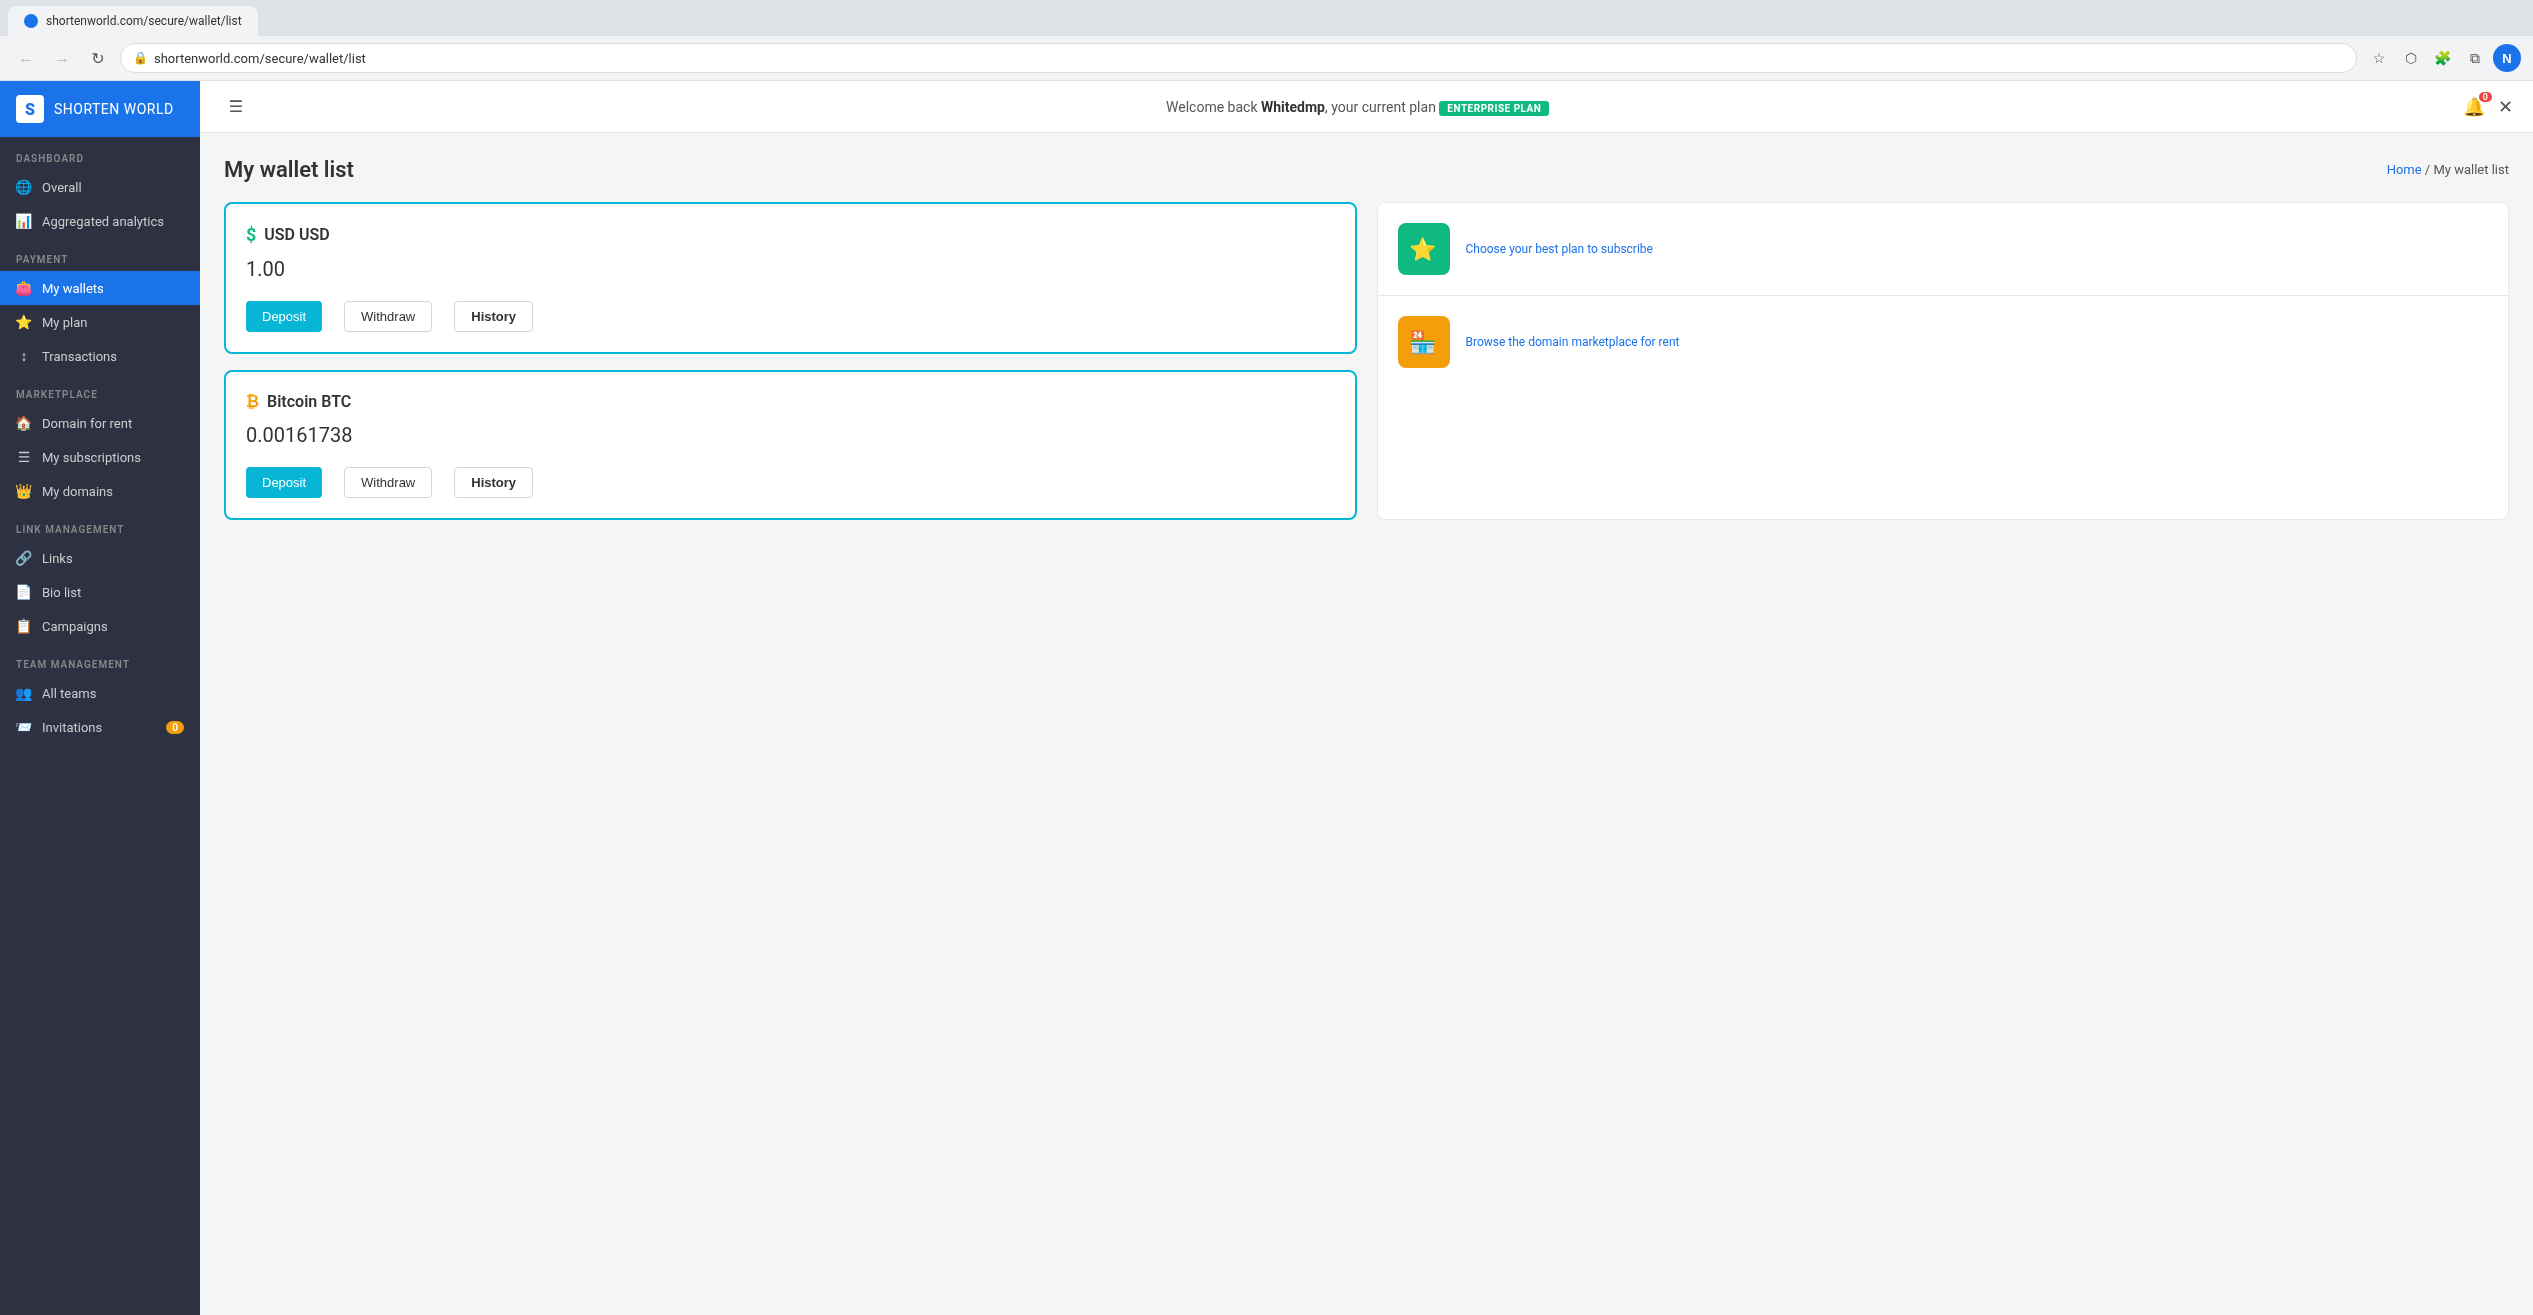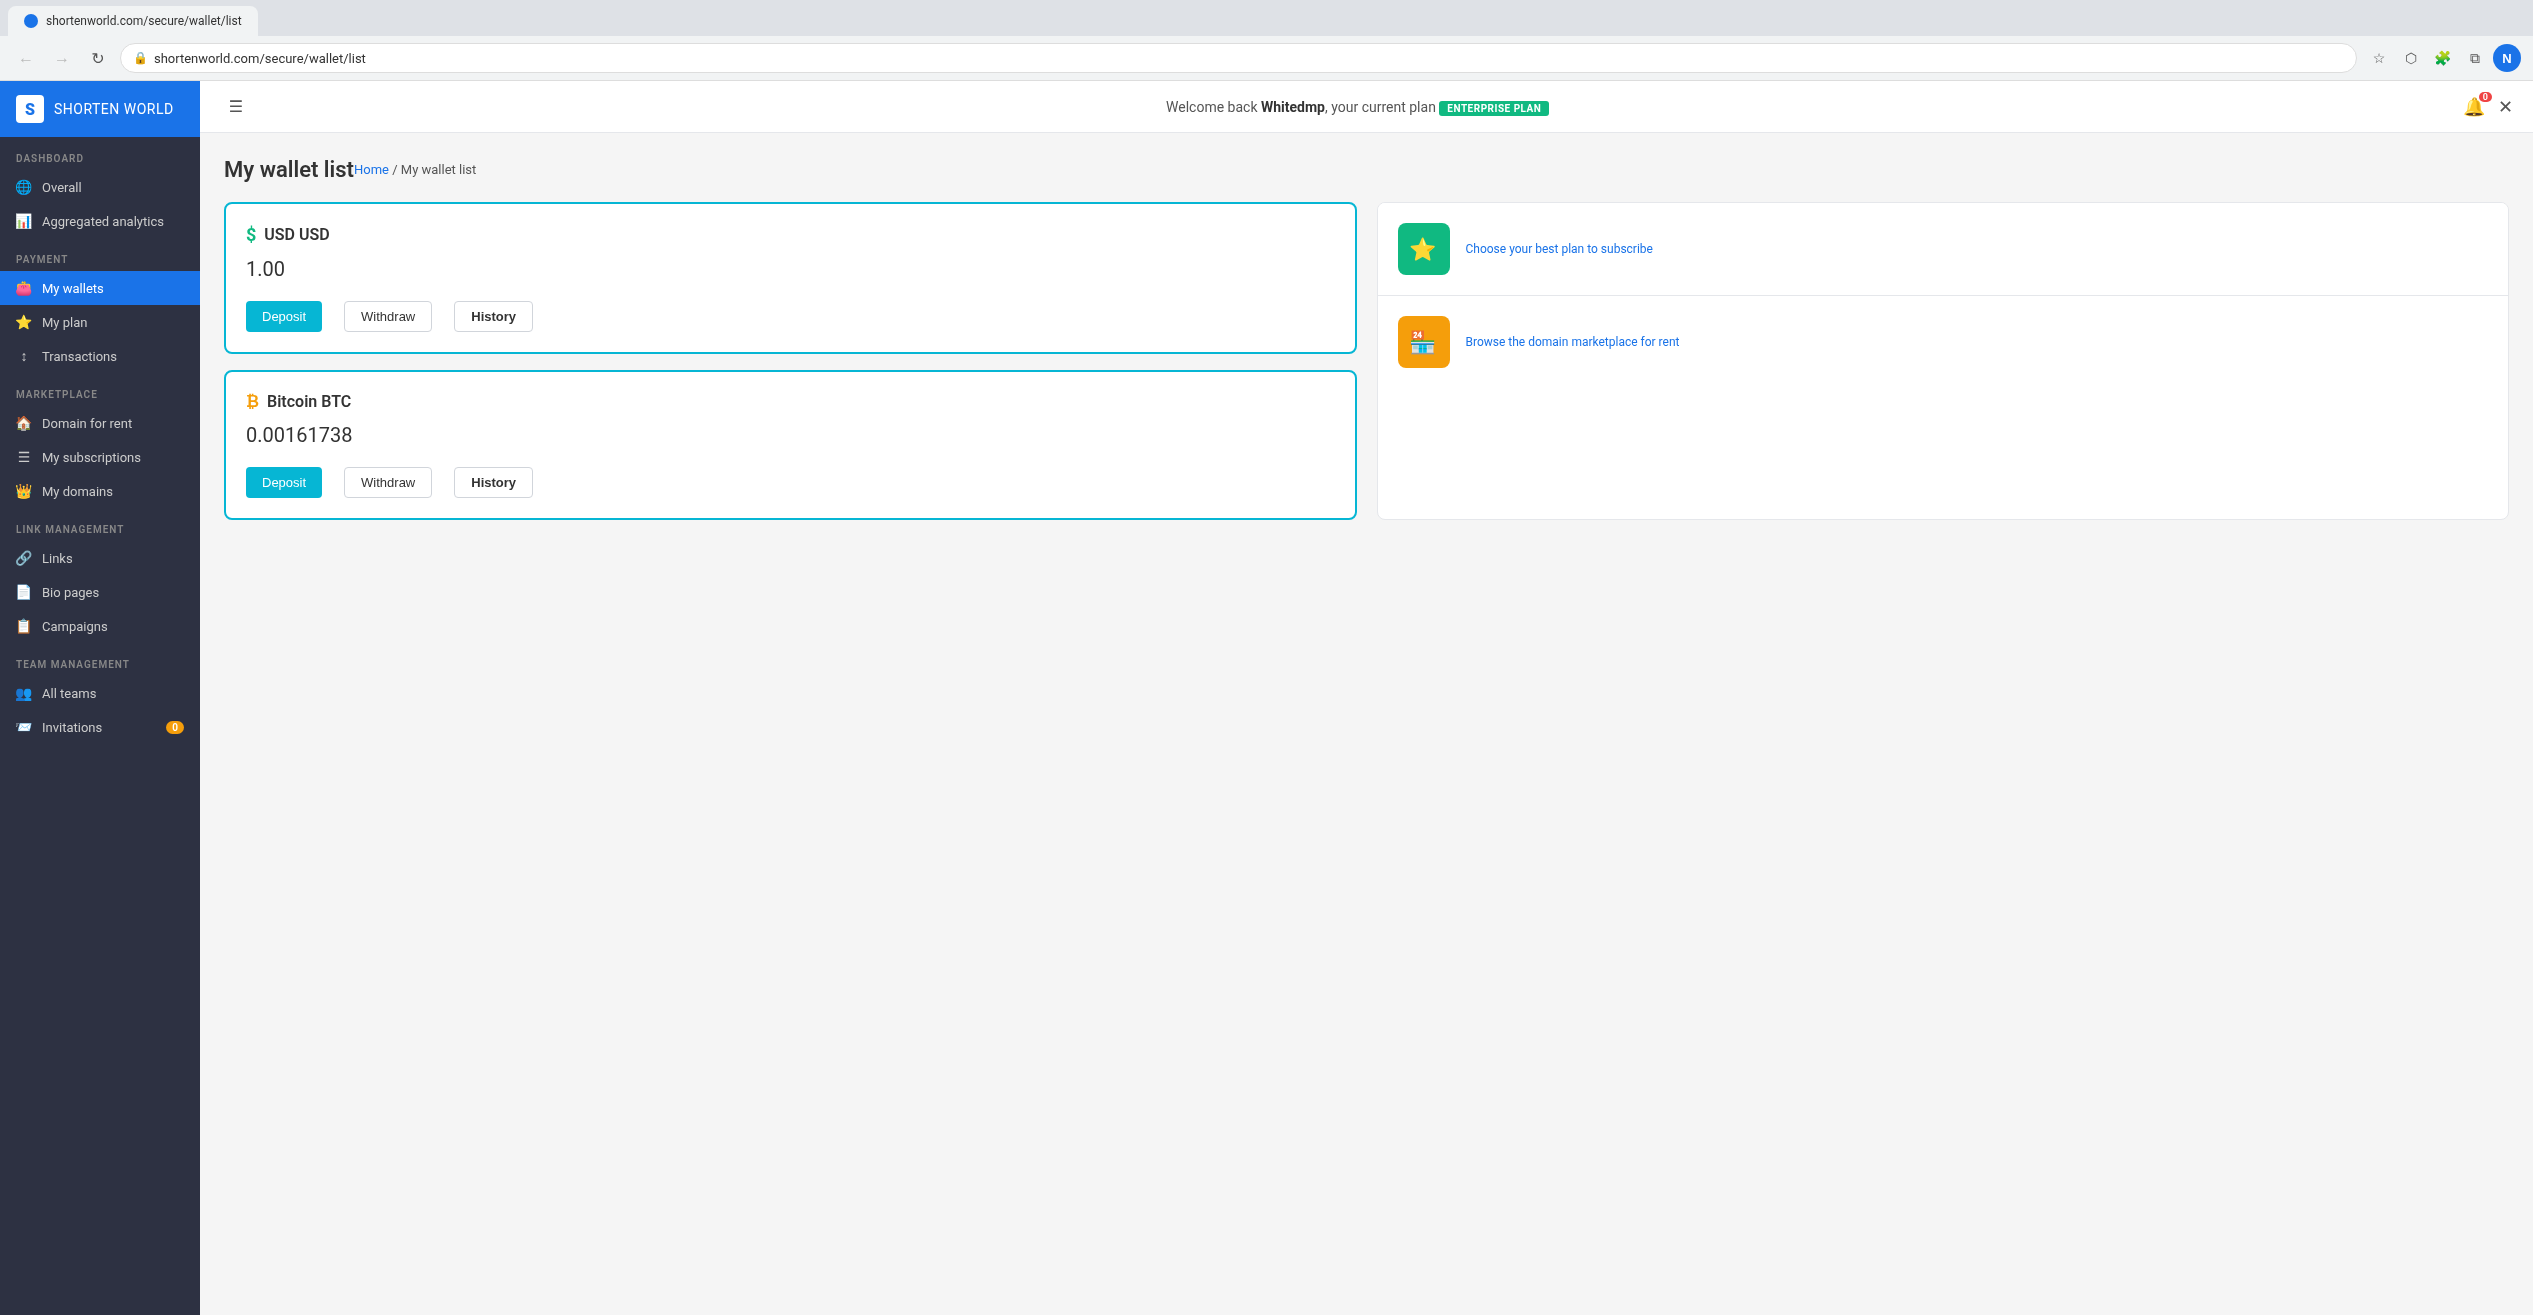--- a/index.html
+++ b/index.html
@@ -42,21 +42,21 @@
     .topbar-center { flex: 1; text-align: center; font-size: 14px; color: #555; }
     .topbar-center strong { color: #333; }
     .plan-badge { background: #10b981; color: white; font-size: 10px; font-weight: 700; padding: 2px 8px; border-radius: 3px; letter-spacing: 0.5px; text-align: right; }
     .topbar-actions { display: flex; align-items: center; gap: 12px; }
     .notif-btn { position: relative; cursor: pointer; color: #555; font-size: 18px; }
     .notif-badge { position: absolute; top: -4px; right: -6px; background: #ef4444; color: white; border-radius: 10px; font-size: 9px; padding: 0 4px; font-weight: 600; }
     .close-btn { cursor: pointer; color: #555; font-size: 18px; }
 
     
     .page-body { flex: 1; overflow-y: auto; padding: 24px; background: #f5f5f5; }
-    .page-header { display: flex; justify-content: flex-start; align-items: center; margin-bottom: 20px; }
+    .page-header { display: flex; justify-content: space-between; align-items: center; margin-bottom: 20px; }
     .page-title { font-size: 22px; font-weight: 600; color: #333; }
     .breadcrumb { font-size: 13px; color: #888; }
     .breadcrumb a { color: #1a73e8; text-decoration: none; }
     .breadcrumb span { color: #555; }
 
     .content-grid { display: grid; grid-template-columns: 1fr 1fr; gap: 20px; }
 
     
     .wallets-column { display: flex; flex-direction: column; gap: 16px; }
     .wallet-card { background: white; border: 2px solid #06b6d4; border-radius: 8px; padding: 20px; }
@@ -158,21 +158,21 @@
     </div>
 
     <div>
       <div class="sidebar-section-label">LINK MANAGEMENT</div>
       <div class="sidebar-item">
         <span class="icon">🔗</span>
         <span>Links</span>
       </div>
       <div class="sidebar-item">
         <span class="icon">📄</span>
-        <span>Bio pages</span>
+        <span>Bio list</span>
       </div>
       <div class="sidebar-item">
         <span class="icon">📋</span>
         <span>Campaigns</span>
       </div>
     </div>
 
     <div>
       <div class="sidebar-section-label">TEAM MANAGEMENT</div>
       <div class="sidebar-item">

